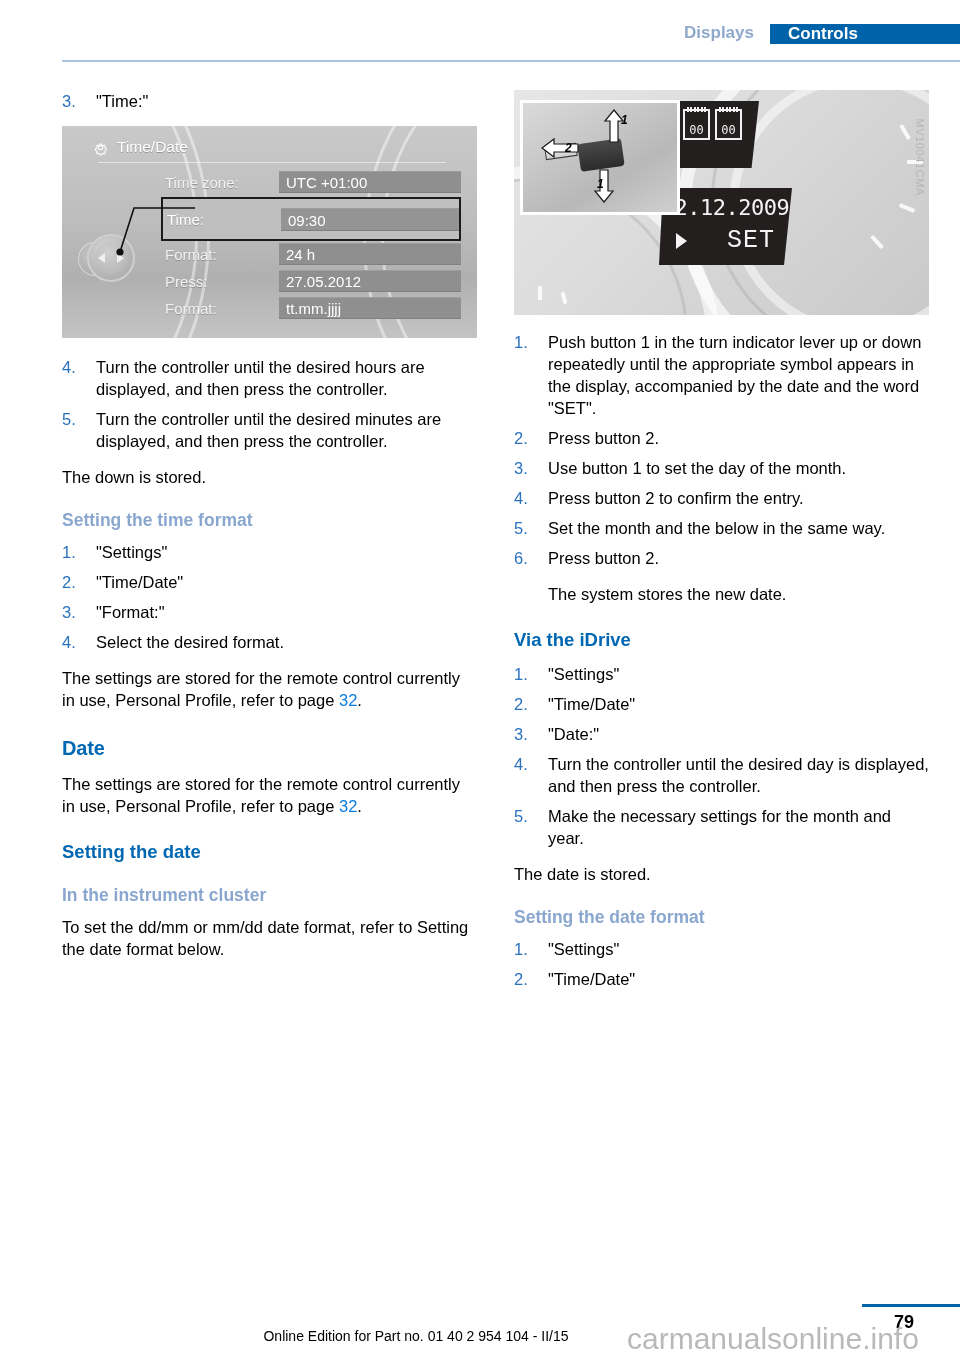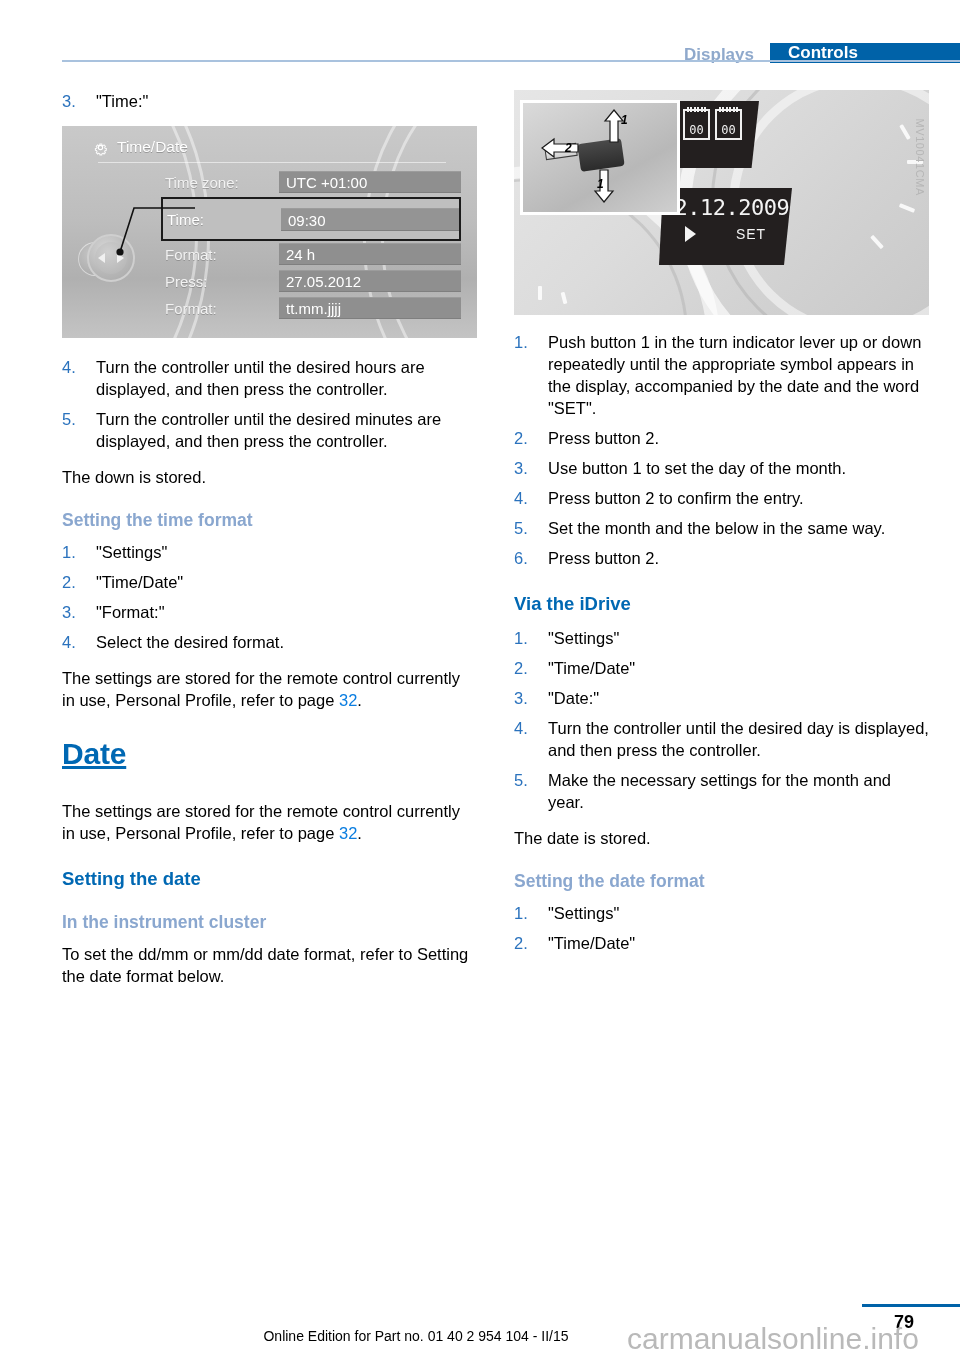--- a/index.html
+++ b/index.html
@@ -19,23 +19,23 @@
   
   .header {
     position: absolute;
     top: 0; left: 0;
     width: 960px;
     height: 62px;
   }
   .header-tabs {
     position: absolute;
     right: 0;
-    top: 31px;
-    display: flex;
-    align-items: flex-end;
+    top: 24px;
+    display: flex;
+    align-items: flex-start;
     height: 32px;
   }
   .tab-displays {
     color: #8fa9cc;
     font-size: 17px;
     font-weight: bold;
     padding: 0 16px 0 0;
     display: flex;
     align-items: center;
     line-height: 1;
@@ -74,26 +74,25 @@
     font-size: 16.5px;
     line-height: 22px;
     margin: 0 0 16px 0;
     color: #000;
   }
   p.body.indent {
     margin-left: 34px;
   }
 
   h1.blue-big {
-    font-size: 30px;
+    font-size: 20px;
     font-weight: bold;
     color: #0068b3;
-    margin: 26px 0 29px 0;
+    margin: 26px 0 13px 0;
     letter-spacing: -0.2px;
-    text-decoration: underline;
   }
   h2.blue-mid {
     font-size: 18.5px;
     font-weight: bold;
     color: #0068b3;
     margin: 24px 0 12px 0;
   }
   h3.blue-light {
     font-size: 17.5px;
     font-weight: bold;
@@ -342,22 +341,22 @@
   }
   .lcd-caret {
     width: 0; height: 0;
     border-top: 8px solid transparent;
     border-bottom: 8px solid transparent;
     border-left: 11px solid #f4f4f4;
     margin-right: 12px;
   }
   .lcd-set-text {
     color: #f4f4f4;
-    font-size: 14px;
-    font-family: Liberation Sans, sans-serif;
+    font-size: 25px;
+    font-family: Liberation Mono, monospace;
     letter-spacing: 1px;
     margin-left: 28px;
   }
   .cal-pair {
     position: absolute;
     left: 152px; top: 19px;
     width: 93px;
     display: flex;
     justify-content: center;
     gap: 5px;
@@ -695,20 +694,21 @@
     <li>
       <span class="num">5.</span>
       <span>Set the month and the below in the same way.</span>
     </li>
     <li>
       <span class="num">6.</span>
       <span>Press button 2.</span>
     </li>
   </ol>
 
+  <p class="body indent">The system stores the new date.</p>
 
   <h2 class="blue-mid">Via the iDrive</h2>
 
   <ol class="steps">
     <li>
       <span class="num">1.</span>
       <span>"Settings"</span>
     </li>
     <li>
       <span class="num">2.</span>

